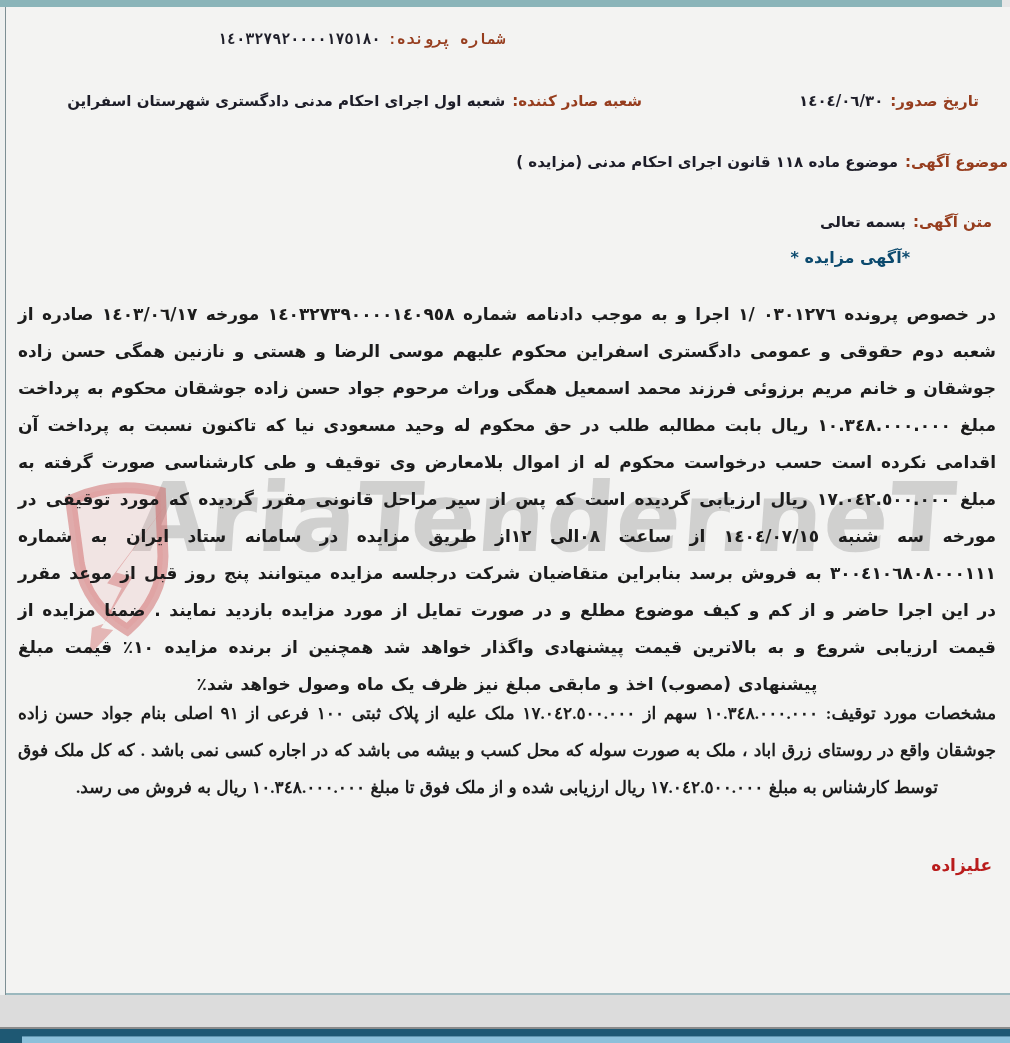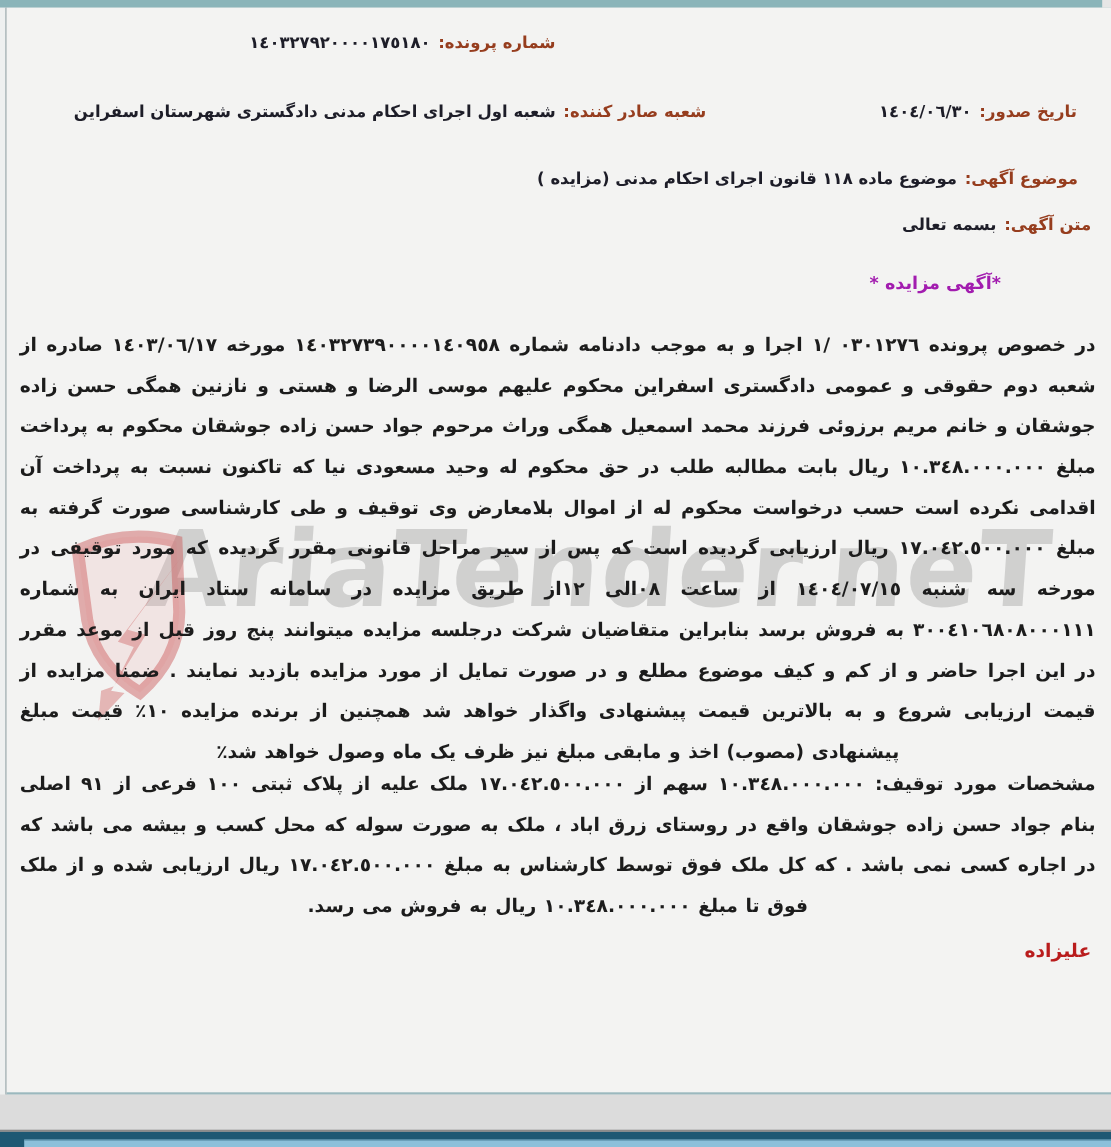--- a/index.html
+++ b/index.html
@@ -27,36 +27,36 @@
     direction:ltr;font-size:96px;font-weight:bold;letter-spacing:1px;
     color:#8f8f8f;opacity:.34;transform:skewX(-4deg);white-space:nowrap;
   }
   .wm-logo{position:absolute;top:466px;left:56px;z-index:0;transform:rotate(-5deg);opacity:.8;}
 
   
   .pair{position:absolute;white-space:nowrap;font-size:15px;font-weight:bold;z-index:1;}
   .lbl{color:#963d1e;padding-left:7px;}
   .val{color:#1d1d28;}
   .r1a{top:23px;right:18px;}
-  .r1b{top:23px;right:505px;}
+  .r1b{top:23px;right:505px;font-family:Liberation Mono, monospace;}
   .r2a{top:85px;right:31px;}
   .r2b{top:85px;right:368px;}
-  .r3{top:146px;right:30px;}
-  .r4{top:188px;right:18px;}
-  .notice-title{position:absolute;top:241px;right:100px;font-size:16px;font-weight:bold;color:#a21caf;z-index:1;white-space:nowrap;}
+  .r3{top:146px;right:2px;}
+  .r4{top:206px;right:18px;}
+  .notice-title{position:absolute;top:241px;right:100px;font-size:16px;font-weight:bold;color:#0c4a6e;z-index:1;white-space:nowrap;}
 
   
   .para{
     position:absolute;right:14px;left:12px;z-index:1;
     font-size:17px;font-weight:bold;color:#1c1c1c;
     line-height:37px;text-align:justify;text-align-last:center;
     word-spacing:1px;
   }
   .p1{top:289px;}
-  .p2{top:688px;}
+  .p2{top:688px;font-family:Liberation Serif, serif;}
   .sig{position:absolute;right:18px;z-index:1;font-size:17px;font-weight:bold;color:#b91c1c;white-space:nowrap;}
   .sig1{top:848px;}
   .sig2{top:896px;}
 </style>
 </head>
 <body>
 
 <div class="top-bar"></div>
 <div class="top-notch"></div>
 <div class="left-strip"></div>

